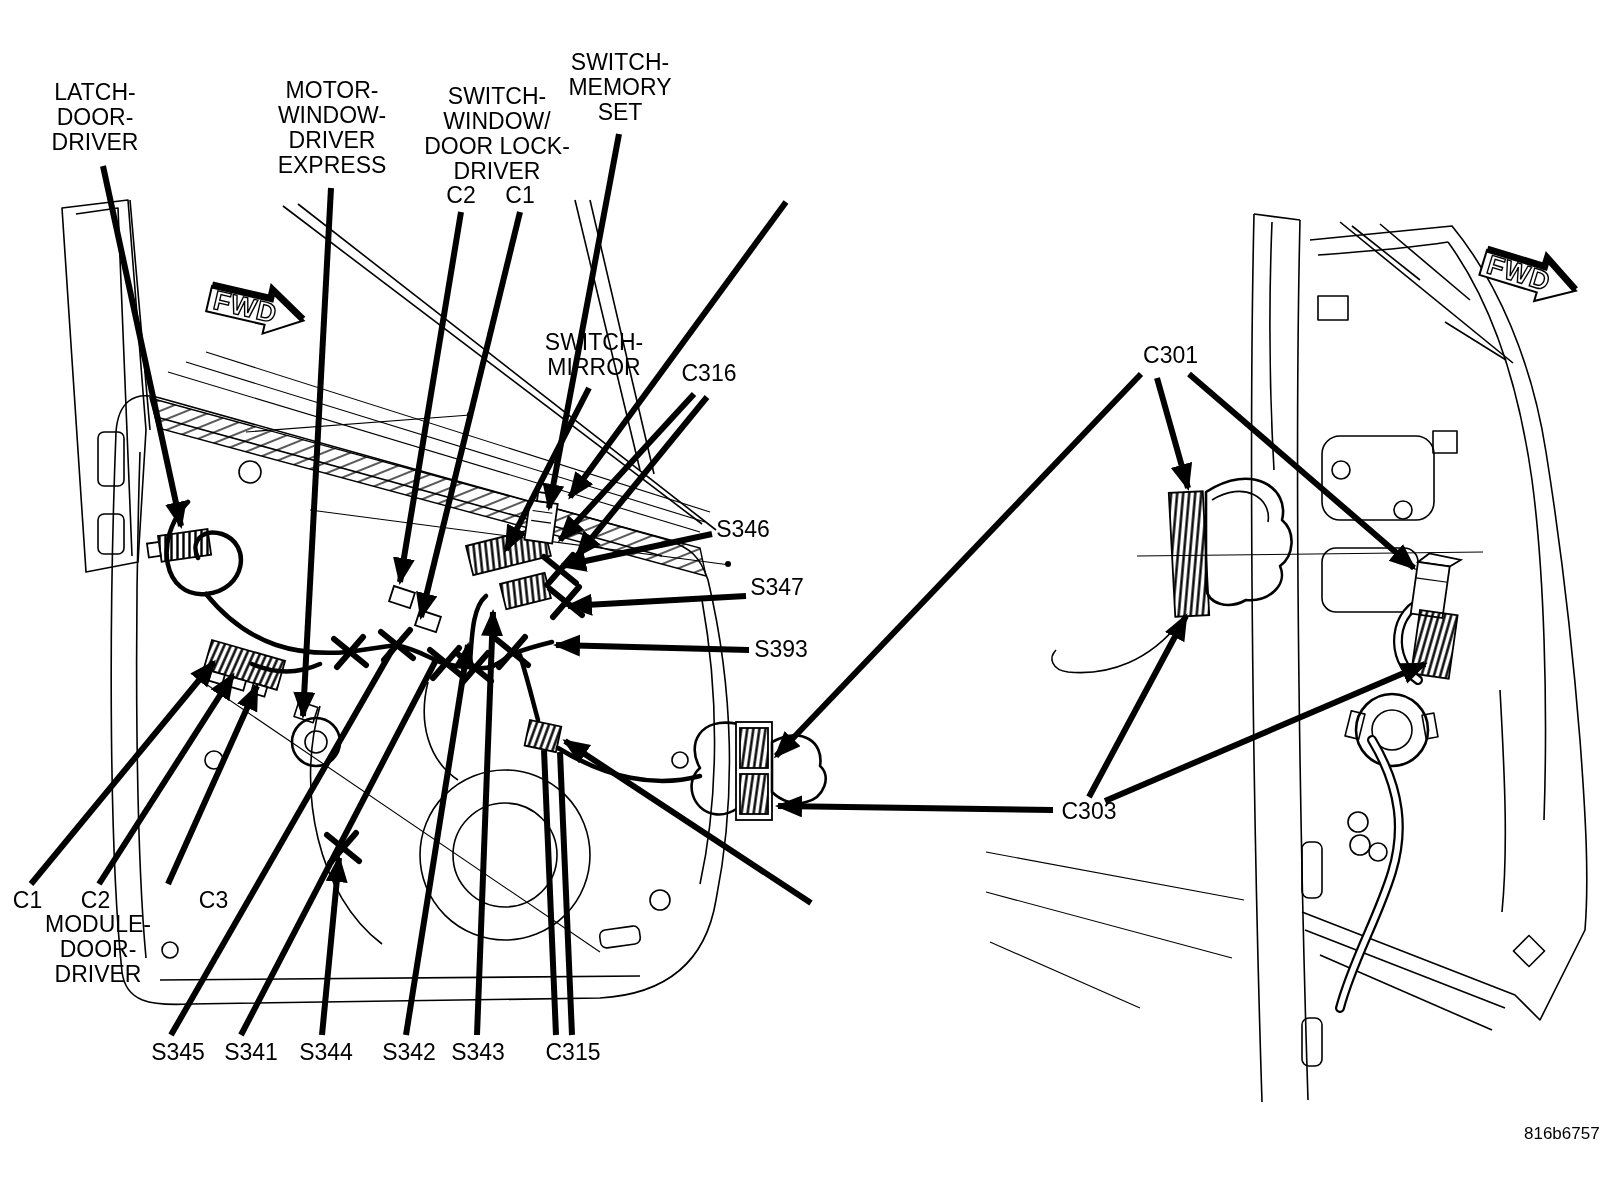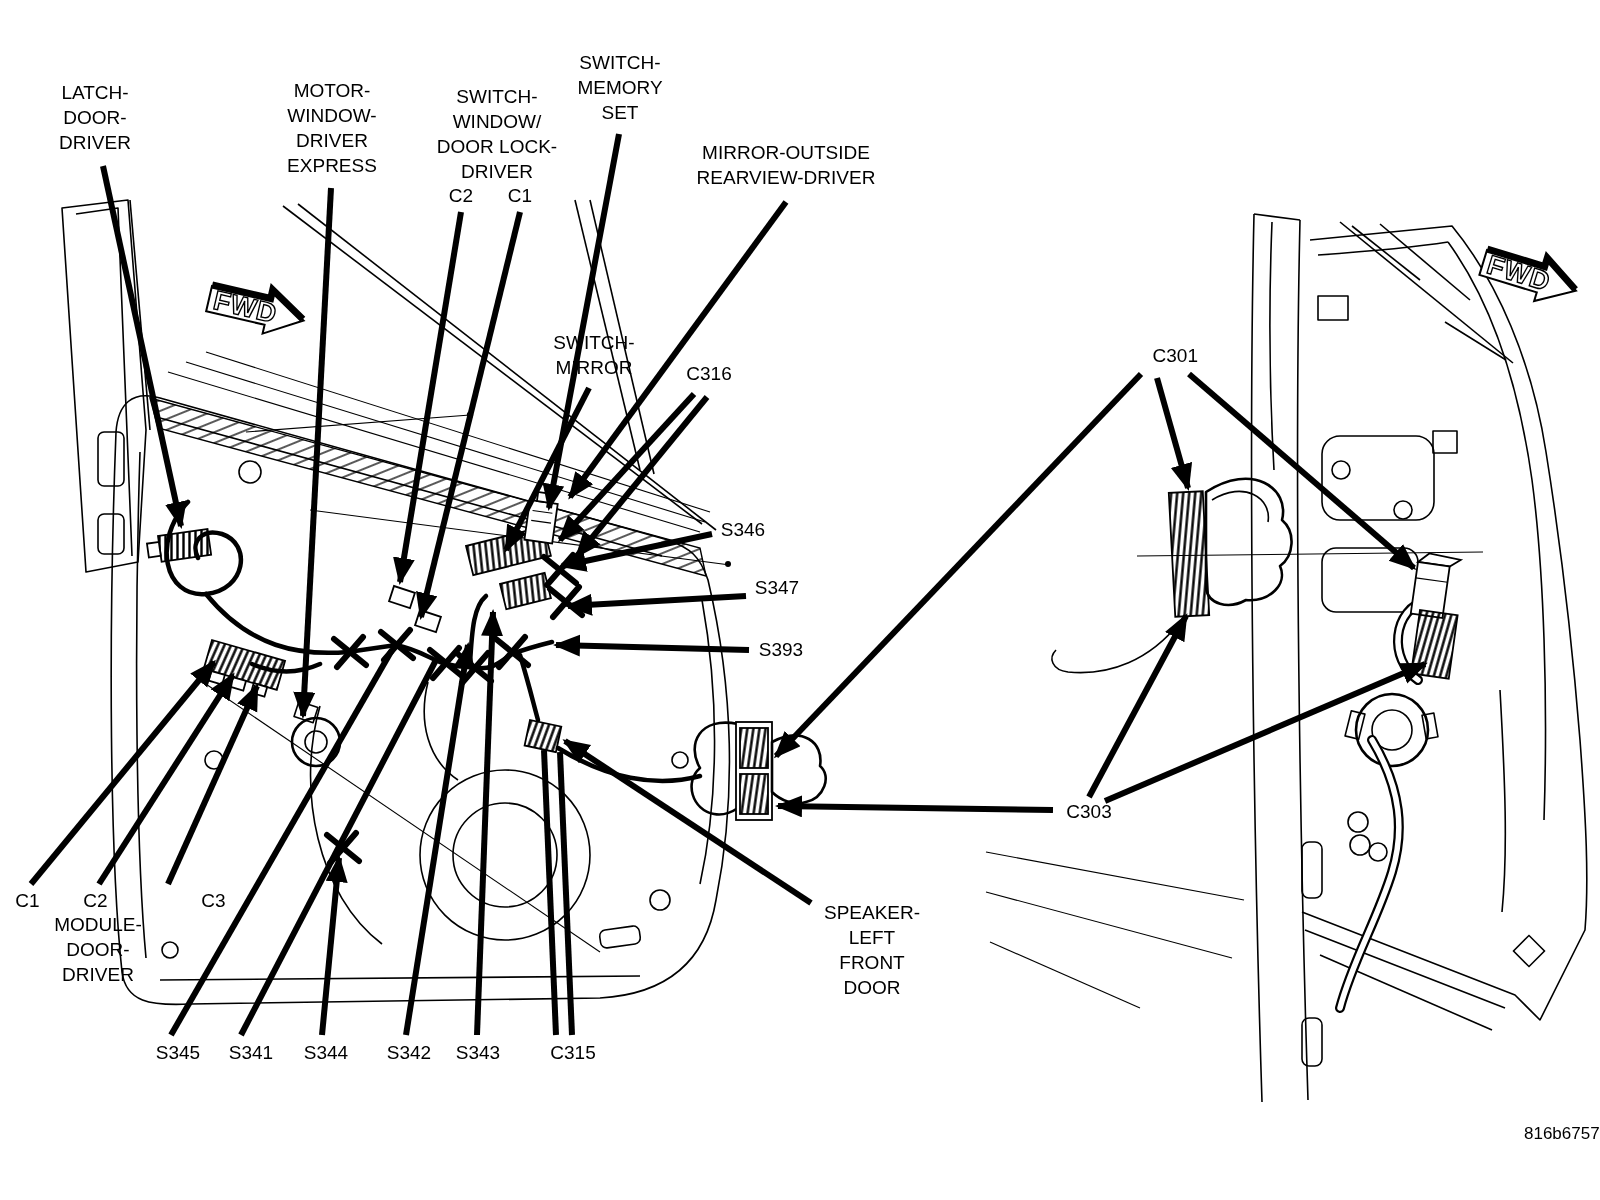--- a/index.html
+++ b/index.html
@@ -1,20 +1,20 @@
 <!DOCTYPE html>
 <html><head>
 <meta charset="utf-8">
 <style>
   html,body{margin:0;padding:0;background:#fff;}
   body{width:1600px;height:1200px;position:relative;overflow:hidden;
        font-family:"Liberation Sans",sans-serif;color:#000;}
   .stage{position:absolute;left:0;top:0;width:1600px;height:1200px;}
   svg{position:absolute;left:0;top:0;}
-  .lbl{position:absolute;font-size:19px;line-height:25px;text-align:center;
+  .lbl{position:absolute;font-size:23px;line-height:25px;text-align:center;
        white-space:pre-line;color:#000;}
   .code{position:absolute;font-size:17px;text-align:right;}
   .caption{position:absolute;font-size:25px;letter-spacing:1px;text-align:center;margin-top:44px;}
   .ln{fill:none;stroke:#000;stroke-width:1.6;stroke-linejoin:round;}
   .thin{fill:none;stroke:#000;stroke-width:1.1;}
   .ln2{fill:none;stroke:#000;stroke-width:2.6;stroke-linejoin:round;}
   .harn{fill:none;stroke:#000;stroke-width:4.5;stroke-linecap:round;}
   .ldr{fill:none;stroke:#000;stroke-width:6;}
   .xln{stroke:#000;stroke-width:6;stroke-linecap:round;}
   .conn{stroke:#000;stroke-width:1.8;}
@@ -293,43 +293,37 @@
 EXPRESS</div>
 <div class="lbl" style="left:412px;top:84px;width:170px;">SWITCH-
 WINDOW/
 DOOR LOCK-
 DRIVER</div>
 <div class="lbl" style="left:440px;top:183px;width:42px;">C2</div>
 <div class="lbl" style="left:499px;top:183px;width:42px;">C1</div>
 <div class="lbl" style="left:555px;top:50px;width:130px;">SWITCH-
 MEMORY
 SET</div>
-<div class="lbl" style="left:666px;top:140px;width:240px;">MIRROR-OUTSIDE
-REARVIEW-DRIVER</div>
 <div class="lbl" style="left:529px;top:330px;width:130px;">SWITCH-
 MIRROR</div>
 <div class="lbl" style="left:678px;top:361px;width:62px;">C316</div>
 <div class="lbl" style="left:710px;top:517px;width:66px;">S346</div>
 <div class="lbl" style="left:744px;top:575px;width:66px;">S347</div>
 <div class="lbl" style="left:748px;top:637px;width:66px;">S393</div>
 <div class="lbl" style="left:5px;top:888px;width:45px;">C1</div>
 <div class="lbl" style="left:73px;top:888px;width:45px;">C2</div>
 <div class="lbl" style="left:143px;top:888px;width:45px;padding-left:48px;">C3</div>
 <div class="lbl" style="left:33px;top:912px;width:130px;">MODULE-
 DOOR-
 DRIVER</div>
 <div class="lbl" style="left:147px;top:1040px;width:62px;">S345</div>
 <div class="lbl" style="left:220px;top:1040px;width:62px;">S341</div>
 <div class="lbl" style="left:295px;top:1040px;width:62px;">S344</div>
 <div class="lbl" style="left:378px;top:1040px;width:62px;">S342</div>
 <div class="lbl" style="left:447px;top:1040px;width:62px;">S343</div>
 <div class="lbl" style="left:542px;top:1040px;width:62px;">C315</div>
-<div class="lbl" style="left:807px;top:900px;width:130px;">SPEAKER-
-LEFT
-FRONT
-DOOR</div>
 <div class="lbl" style="left:1134px;top:343px;width:64px;text-align:right;">C301</div>
 <div class="lbl" style="left:1058px;top:799px;width:62px;">C303</div>
 
 <div class="code" style="left:1524px;top:1124px;width:72px;">816b6757</div>
 <div class="caption" style="left:736px;top:1162px;width:240px;">DRIVER DOOR</div>
 
 </div>
 
 </body></html>

